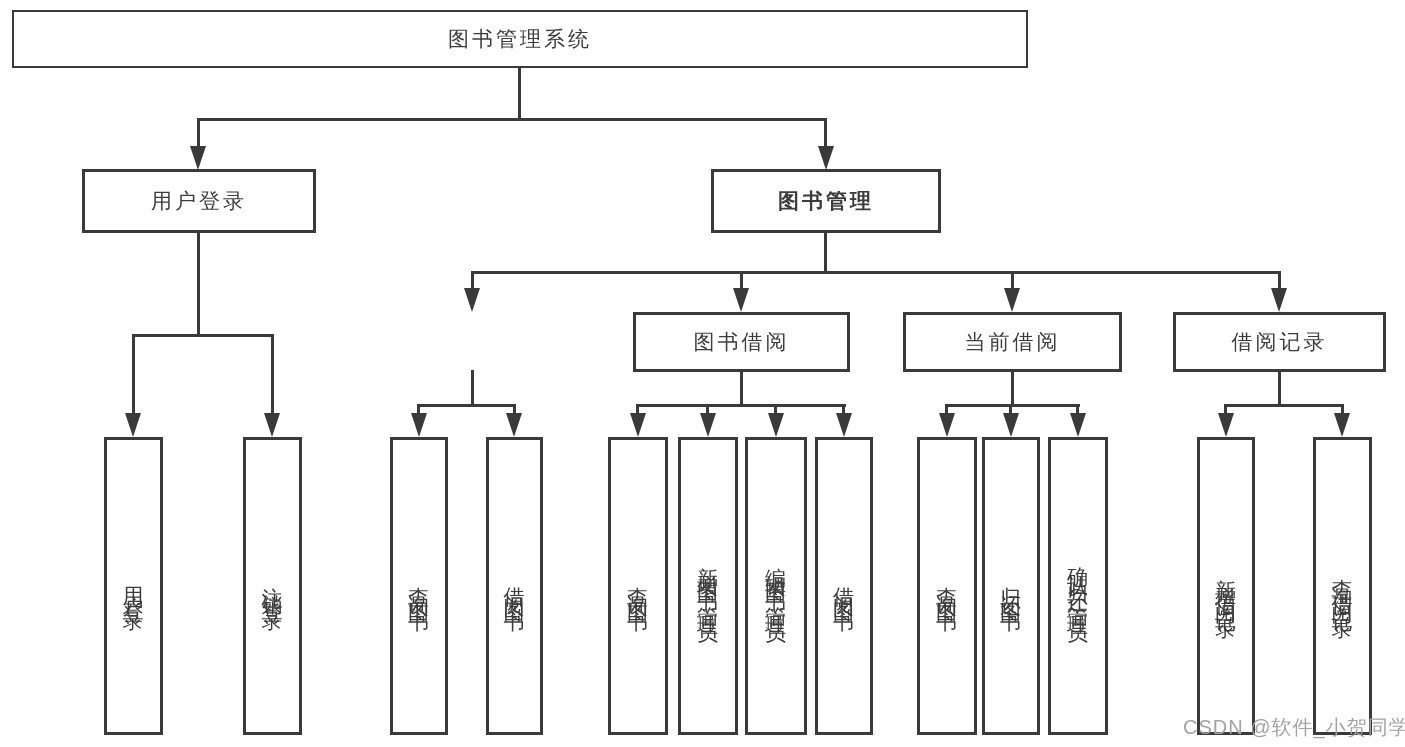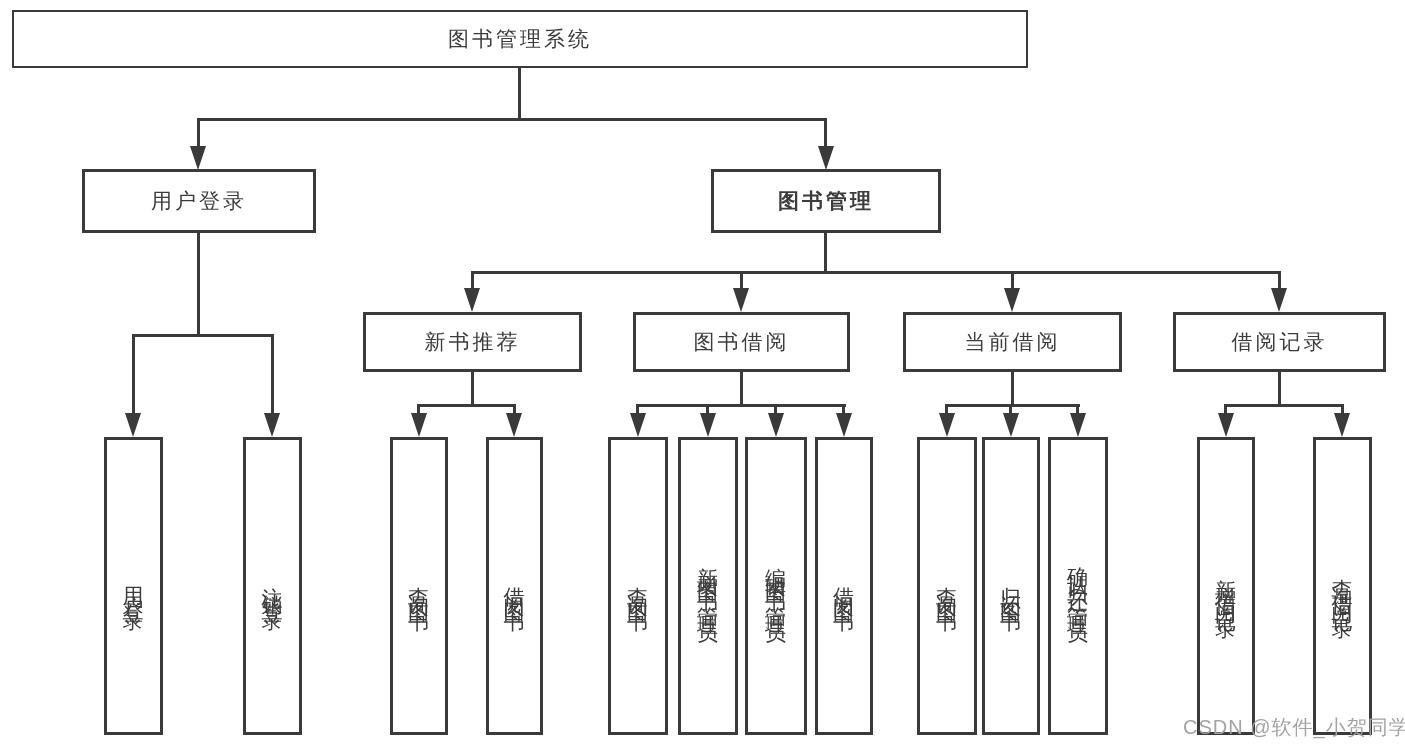--- a/index.html
+++ b/index.html
@@ -50,23 +50,20 @@
     <span>图书管理系统</span>
   </div>
 
   <div class="box" style="left:82px;top:169px;width:234px;height:64px;">
     <span>用户登录</span>
   </div>
   <div class="box" style="left:711px;top:169px;width:230px;height:64px;font-weight:bold;">
     <span>图书管理</span>
   </div>
 
-  <div class="box" style="left:363px;top:312px;width:219px;height:60px;">
-    <span>新书推荐</span>
-  </div>
   <div class="box" style="left:633px;top:312px;width:217px;height:60px;">
     <span>图书借阅</span>
   </div>
   <div class="box" style="left:903px;top:312px;width:219px;height:60px;">
     <span>当前借阅</span>
   </div>
   <div class="box" style="left:1173px;top:312px;width:213px;height:60px;">
     <span>借阅记录</span>
   </div>
 

